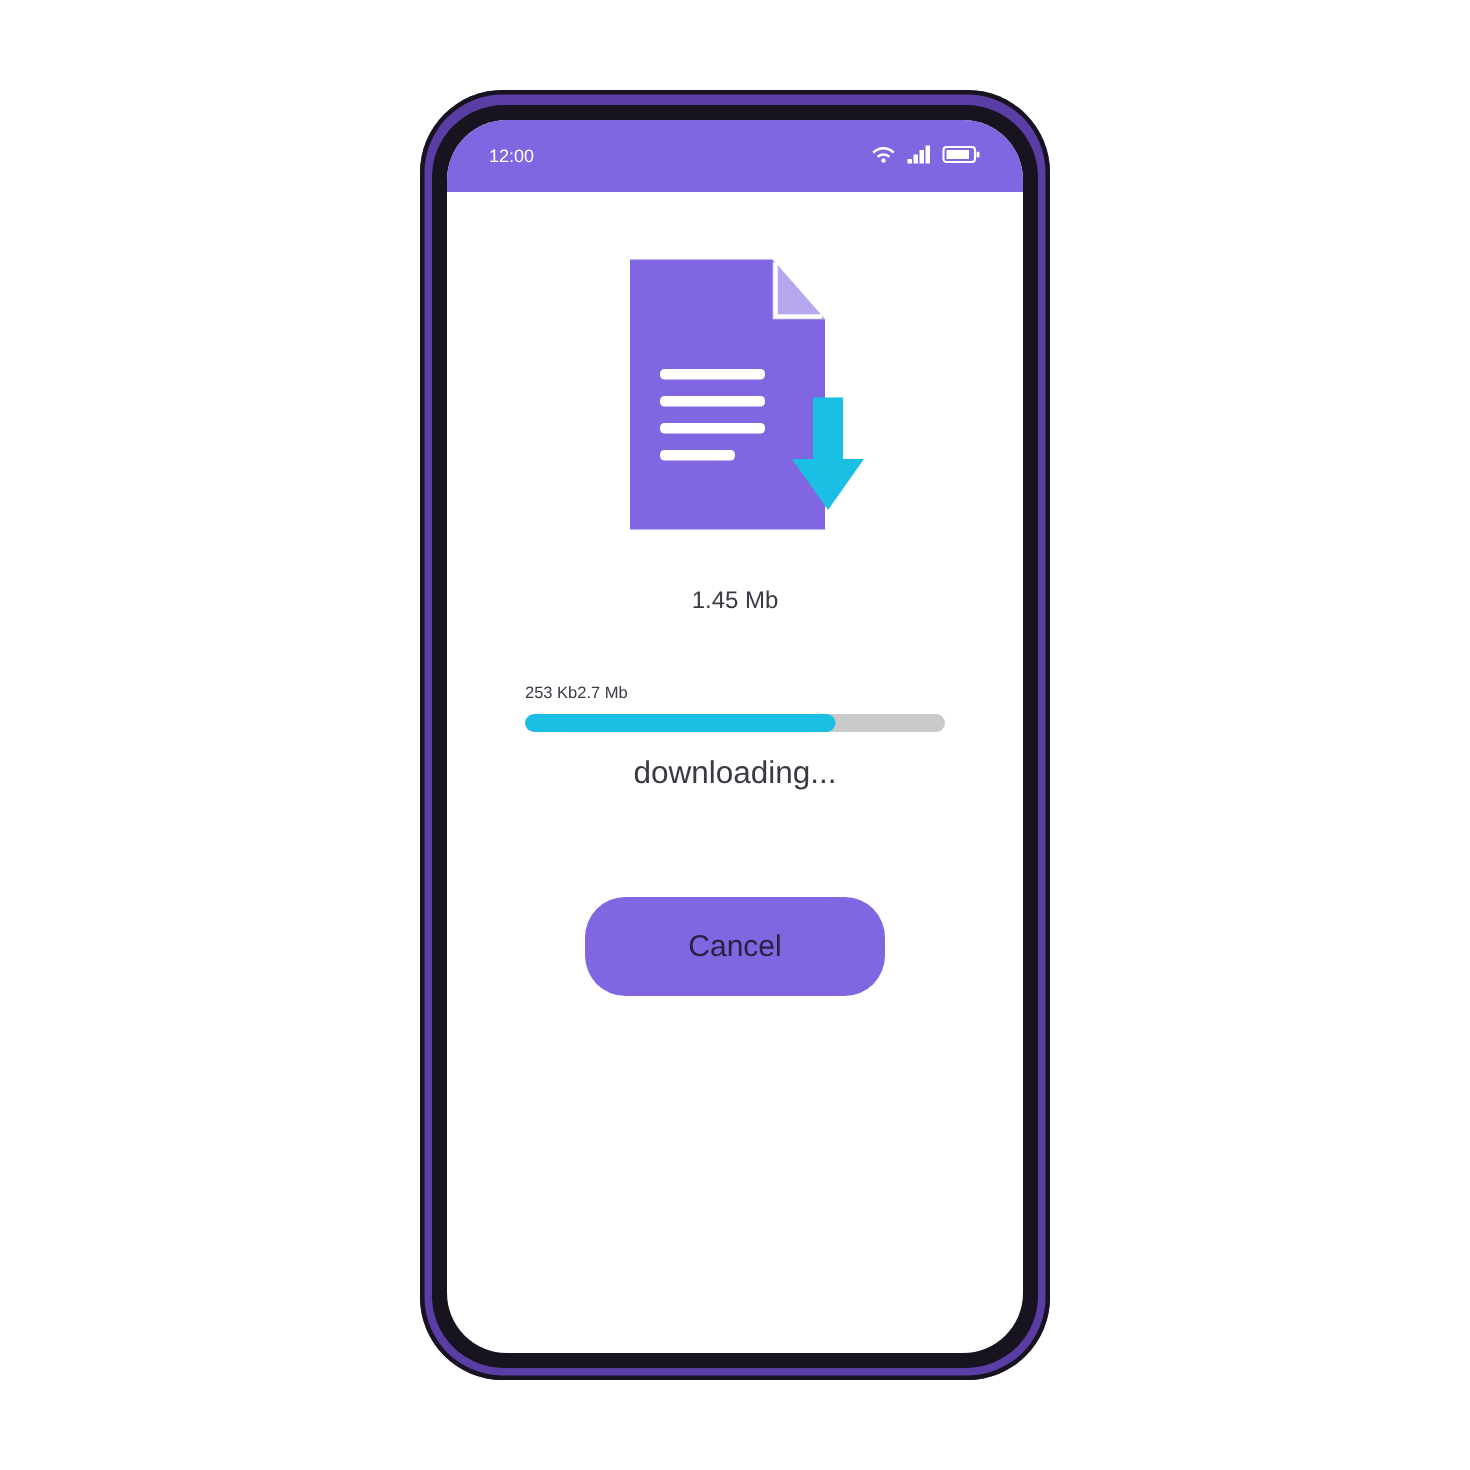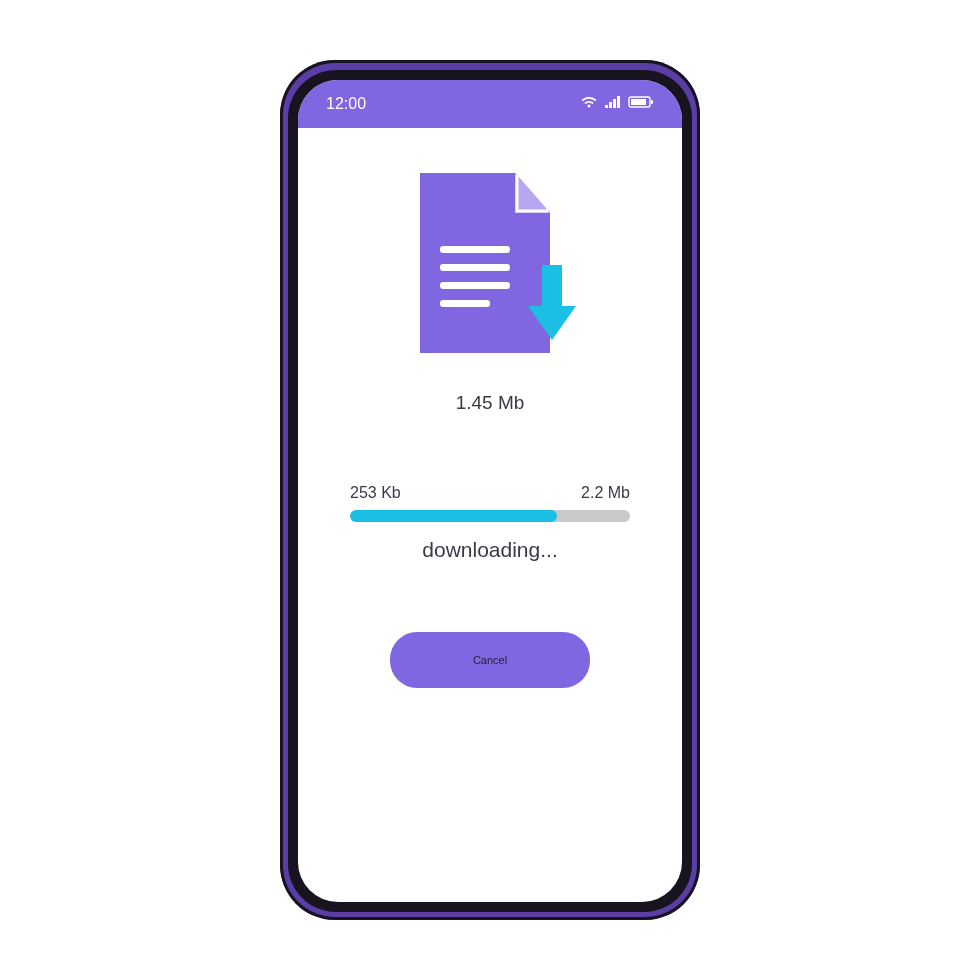--- a/index.html
+++ b/index.html
@@ -38,21 +38,21 @@
       flex-direction: column;
     }
     .status-bar {
       height: 48px;
       background: #8066e0;
       display: flex;
       align-items: center;
       justify-content: space-between;
       padding: 0 28px;
       color: #ffffff;
-      font-size: 16px;
+      font-size: 12px;
       font-weight: 500;
     }
     .status-icons { display: flex; align-items: center; gap: 6px; }
     .app-header {
       display: flex;
       align-items: center;
       justify-content: center;
       position: relative;
       padding: 26px 28px;
     }
@@ -79,33 +79,33 @@
       padding: 40px 40px 30px 40px;
     }
     .file-icon-wrap {
       width: 180px;
       height: 200px;
       position: relative;
       margin-bottom: 24px;
     }
     .file-size {
       color: #3a3a45;
-      font-size: 19px;
+      font-size: 16px;
       font-weight: 400;
-      margin-bottom: 70px;
+      margin-bottom: 46px;
     }
     .progress-section {
       width: 100%;
       padding: 0 12px;
     }
     .progress-labels {
       display: flex;
-      justify-content: space-between;
+      justify-content: flex-start;
       color: #3a3a45;
-      font-size: 16px;
+      font-size: 11px;
       margin-bottom: 8px;
     }
     .progress-bar {
       width: 100%;
       height: 12px;
       background: #c9c9c9;
       border-radius: 6px;
       overflow: hidden;
       margin-bottom: 16px;
     }
@@ -116,26 +116,26 @@
       width: 74%;
     }
     .status-text {
       text-align: center;
       color: #3a3a45;
       font-size: 21px;
       margin-bottom: 70px;
     }
     .cancel-btn {
       width: 200px;
-      height: 56px;
+      height: 66px;
       background: #8066e0;
       border: none;
       border-radius: 27px;
       color: #2b2040;
-      font-size: 11px;
+      font-size: 20px;
       font-weight: 400;
       cursor: pointer;
       align-self: center;
     }
   </style>
 </head>
 <body>
 
 <div class="phone-frame">
   <div class="phone-inner">
@@ -183,21 +183,21 @@
               <path d="M128 138 L176 138 L152 172 Z" fill="#1bbfe3"></path>
             </g>
           </svg>
         </div>
 
         <div class="file-size">1.45 Mb</div>
 
         <div class="progress-section">
           <div class="progress-labels">
             <span>253 Kb</span>
-            <span>2.2 Mb</span>
+            <span>2.7 Mb</span>
           </div>
           <div class="progress-bar">
             <div class="progress-fill" style="width: 74%;"></div>
           </div>
           <div class="status-text">downloading...</div>
         </div>
 
         <button class="cancel-btn">Cancel</button>
       </div>
 

